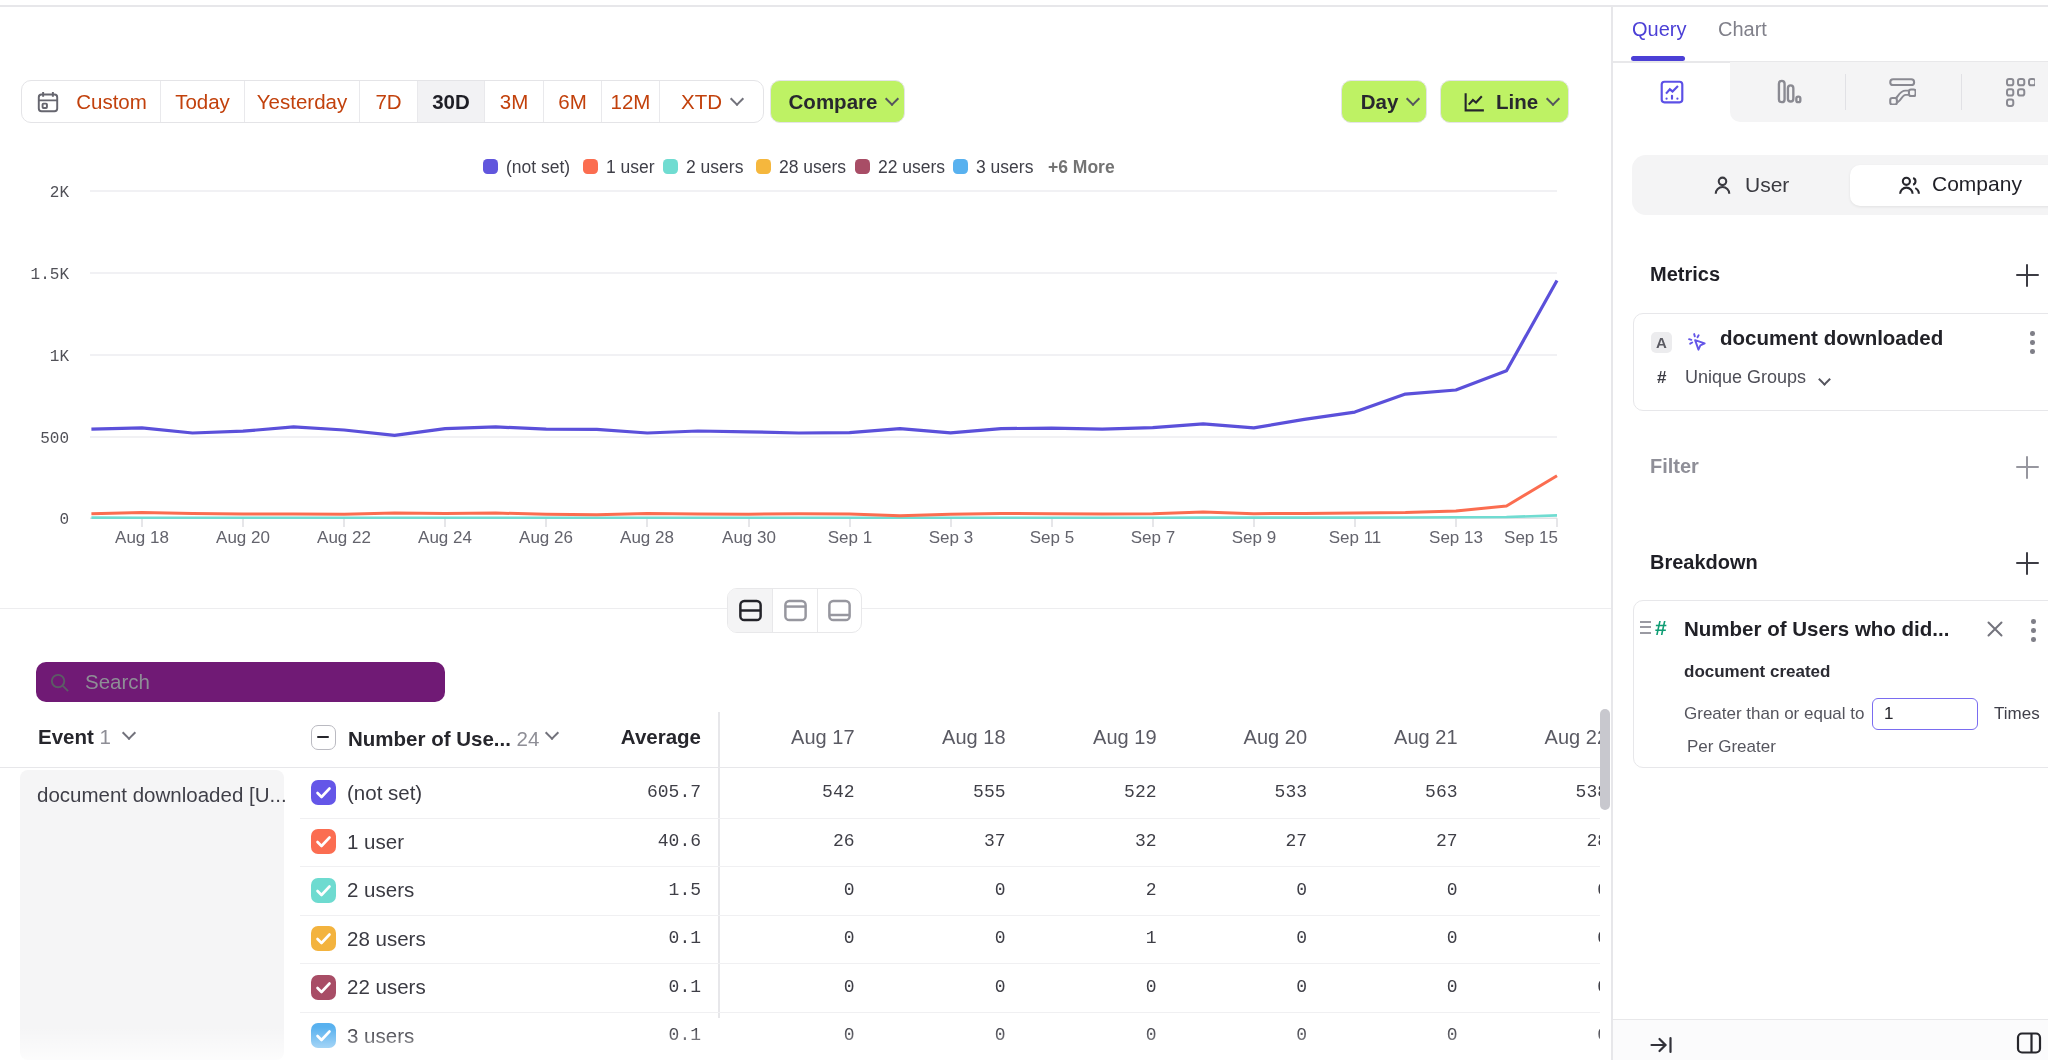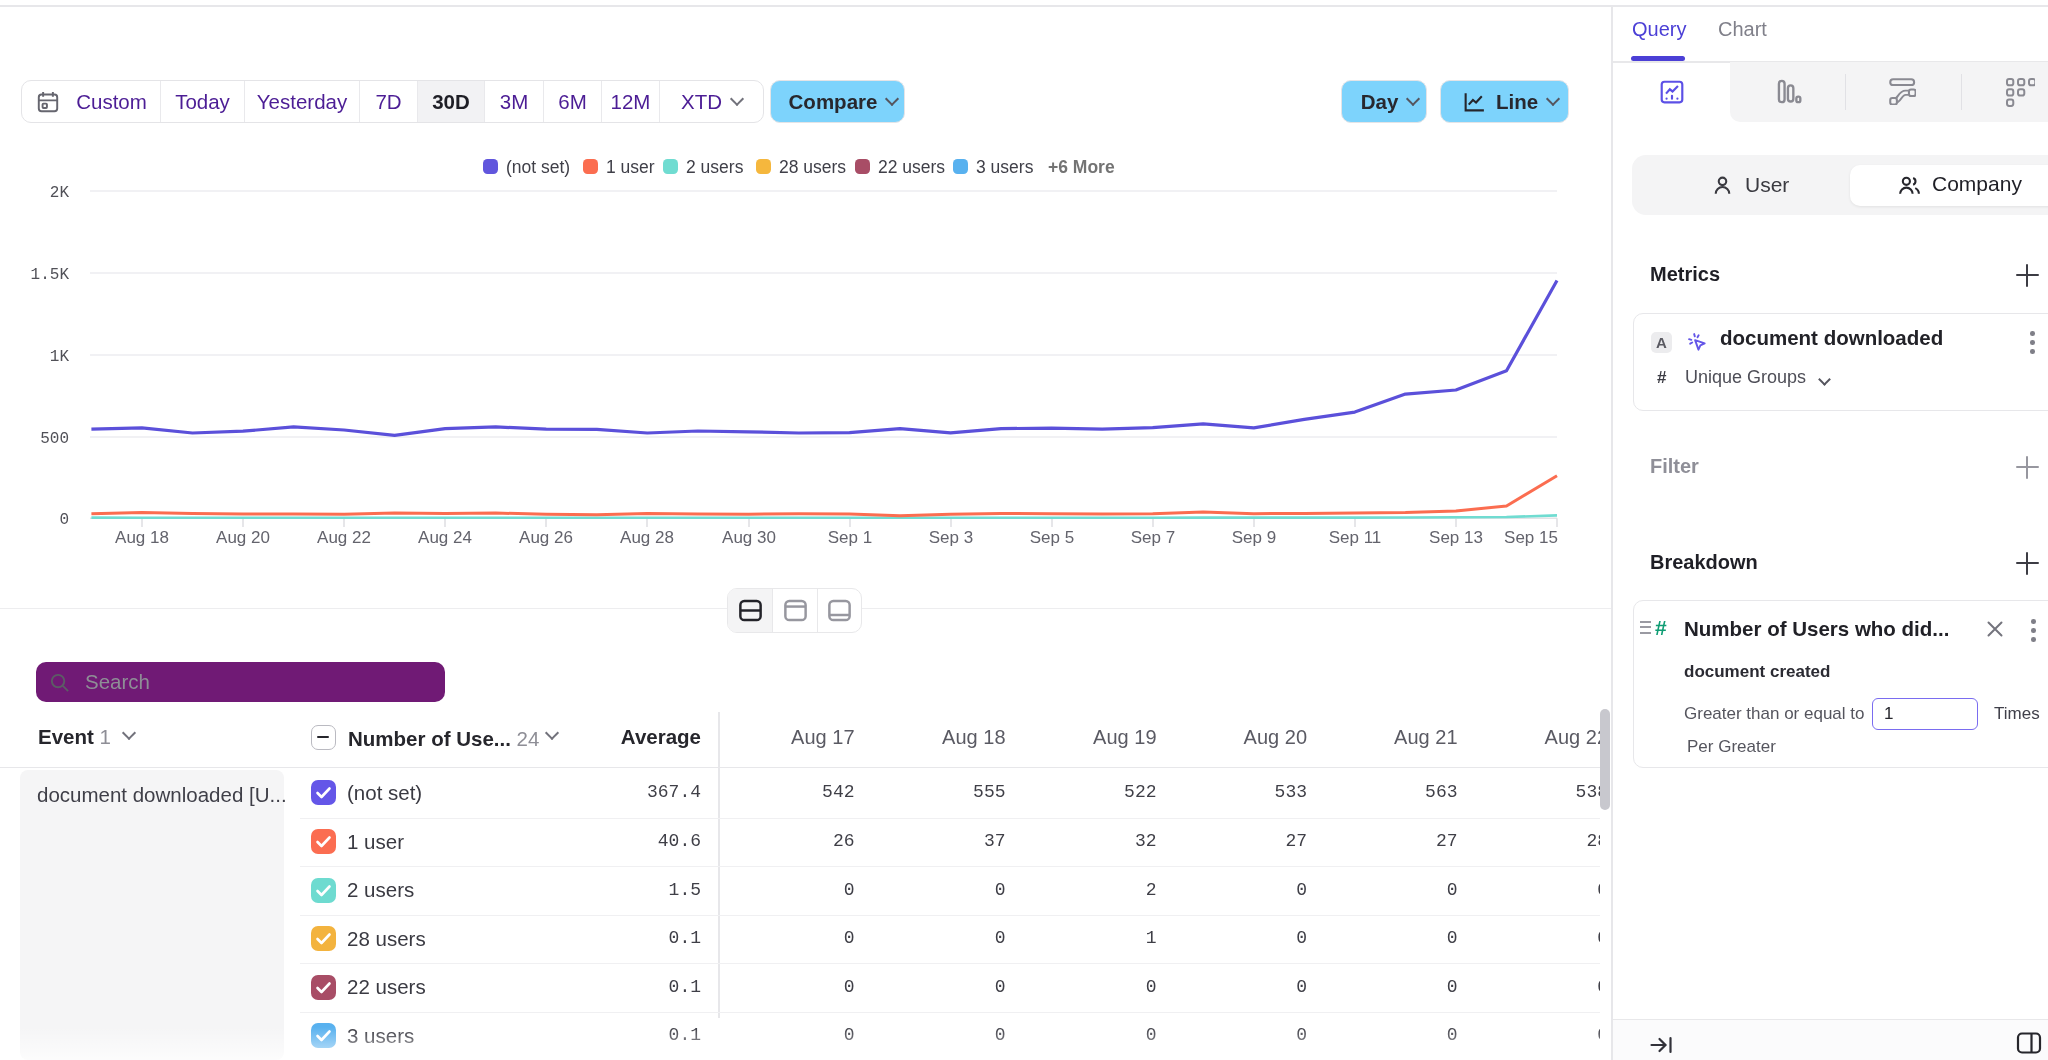--- a/index.html
+++ b/index.html
@@ -1,22 +1,22 @@
 <!DOCTYPE html>
 <html><head>
 <meta charset="utf-8">
 <style>
 * { margin:0; padding:0; box-sizing:border-box; }
 html,body { width:2048px; height:1060px; overflow:hidden; background:#fff; }
 body { font-family:"Liberation Sans", sans-serif; color:#26262c; position:relative; }
 .abs { position:absolute; }
 
-.btn { position:absolute; top:80px; height:43px; border:1.5px solid #e4e4e7; border-radius:10px; background:#7dd3fc; display:flex; align-items:center; justify-content:center; font-size:20.5px; font-weight:700; color:#28282e;padding-left:11px; }
+.btn { position:absolute; top:80px; height:43px; border:1.5px solid #e4e4e7; border-radius:10px; background:#bef264; display:flex; align-items:center; justify-content:center; font-size:20.5px; font-weight:700; color:#28282e;padding-left:11px; }
 .dategroup { position:absolute; left:21px; top:80px; height:43px; border:1.5px solid #e4e4e7; border-radius:10px; background:#fff; display:flex; align-items:stretch; overflow:hidden; }
-.dseg { display:flex; align-items:center; justify-content:center; font-size:20.5px; color:#4c1d95; border-right:1.5px solid #e9e9ec; }
+.dseg { display:flex; align-items:center; justify-content:center; font-size:20.5px; color:#c2410c; border-right:1.5px solid #e9e9ec; }
 .dseg:last-child { border-right:none; }
 .dseg.active { background:#f2f2f4; color:#1f1f26; font-weight:700; }
 .chev { display:inline-block; width:10px; height:10px; border-right:2.2px solid #55555e; border-bottom:2.2px solid #55555e; transform:rotate(45deg); margin-left:10px; margin-top:-5px; }
 
 .legend { position:absolute; left:0; top:157px; width:1591px; height:20px; font-size:17.5px; color:#3f3f48; font-weight:500; }
 .sw { width:15px; height:15px; border-radius:4.5px; margin-right:9px; }
 
 .hdr { font-weight:700; color:#26262c; font-size:20.5px; white-space:nowrap; }
 .gray { color:#8e8e96; }
 .cb { position:absolute; width:25px; height:25px; border-radius:7px; }
@@ -177,21 +177,21 @@
 <div class="sep" style="top:161px"></div>
 <div class="sep" style="top:209.5px"></div>
 <div class="sep" style="top:258px"></div>
 <div class="sep" style="top:306.5px"></div>
 <div class="cb" style="left:311px;top:75.0px;background:#6456e8">
       <svg width="19" height="17" viewBox="0 0 19 17" fill="none" stroke="#fff" stroke-width="2.6" stroke-linecap="round" stroke-linejoin="round">
         <path d="M3.5 9 L 7.5 13 L 15.5 4.5"></path>
       </svg>
     </div>
 <div class="rowlabel" style="left:347px;top:75.5px">(not set)</div>
-<div class="val" style="left:701px;top:77.0px">367.4</div>
+<div class="val" style="left:701px;top:77.0px">605.7</div>
 <div class="val" style="left:854.5px;top:77.0px">542</div>
 <div class="val" style="left:1005.5px;top:77.0px">555</div>
 <div class="val" style="left:1156.5px;top:77.0px">522</div>
 <div class="val" style="left:1307px;top:77.0px">533</div>
 <div class="val" style="left:1457.5px;top:77.0px">563</div>
 <div class="val" style="left:1608px;top:77.0px">538</div>
 <div class="cb" style="left:311px;top:124.0px;background:#fb6d51">
       <svg width="19" height="17" viewBox="0 0 19 17" fill="none" stroke="#fff" stroke-width="2.6" stroke-linecap="round" stroke-linejoin="round">
         <path d="M3.5 9 L 7.5 13 L 15.5 4.5"></path>
       </svg>

